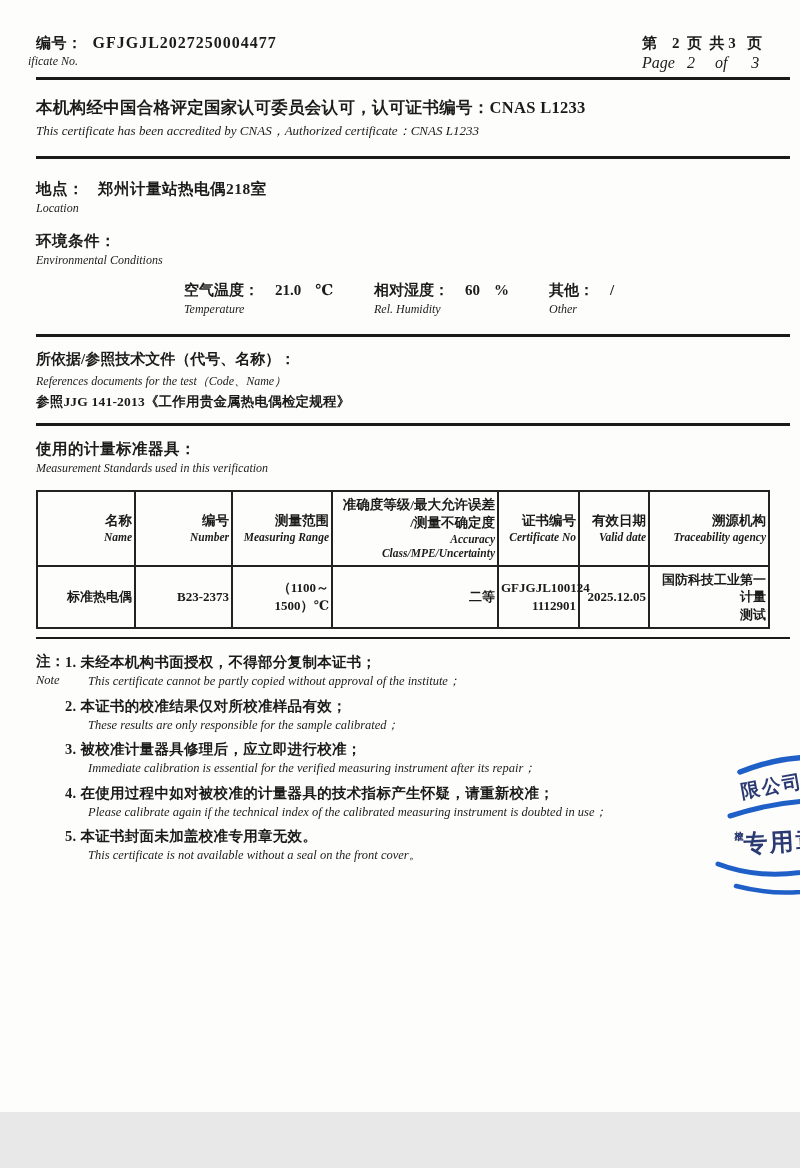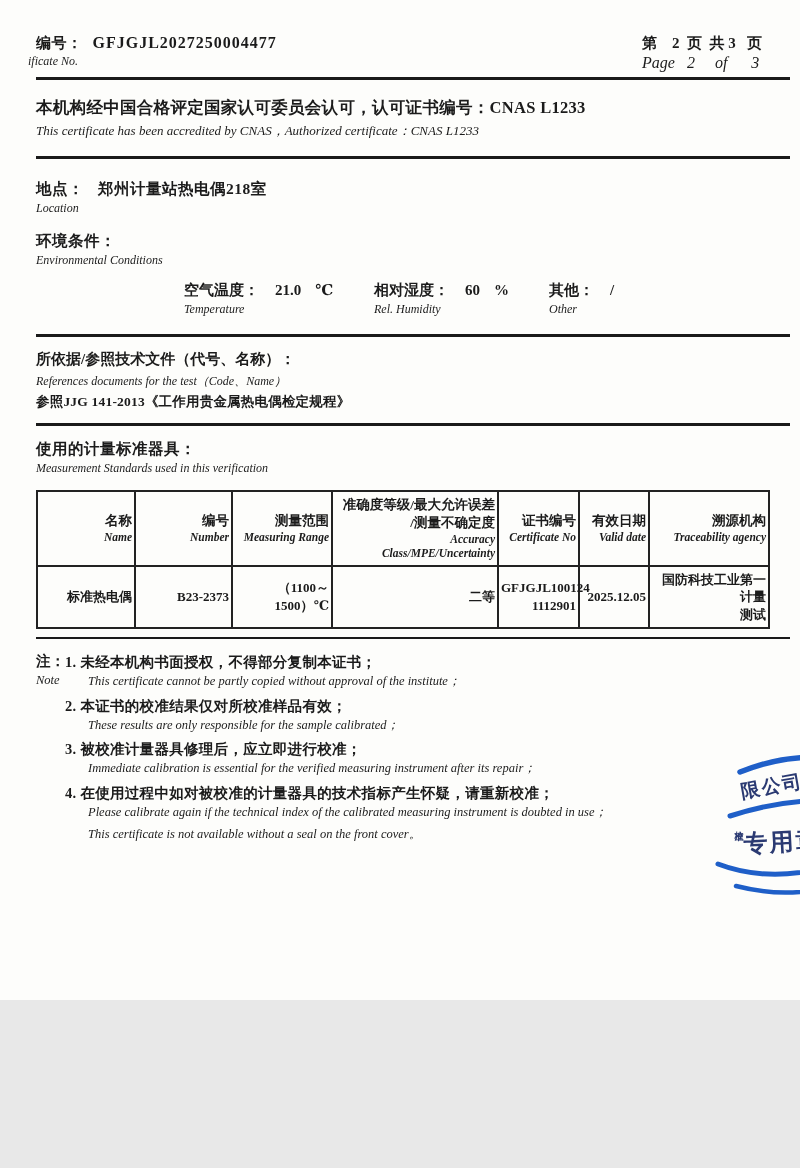--- a/index.html
+++ b/index.html
@@ -1,18 +1,18 @@
 <!DOCTYPE html>
 <html><head>
 <meta charset="utf-8">
 <style>
   * { margin:0; padding:0; box-sizing:border-box; }
   html,body { background:#e8e8e8; }
   .page {
-    position:relative; width:800px; height:1000px; margin:0 auto;
+    position:relative; width:800px; height:1112px; margin:0 auto;
     background:#fdfdfb; overflow:hidden; color:#1b1b1b;
     font-family:"Liberation Serif","DejaVu Serif",serif;
   }
   .content { padding:0 10px 0 36px; }
   .rule { border-top:3px solid #1a1a1a; }
   .rule.thin { border-top:2px solid #1a1a1a; }
 
   
   .header { display:flex; justify-content:space-between; padding-top:34px; }
   .cert-line { font-size:15px; font-weight:bold; letter-spacing:.5px; }
@@ -228,20 +228,21 @@
         </div>
         <div class="note-item">
           <div class="n-cn">3. 被校准计量器具修理后，应立即进行校准；</div>
           <div class="n-en">Immediate calibration is essential for the verified measuring instrument after its repair；</div>
         </div>
         <div class="note-item">
           <div class="n-cn">4. 在使用过程中如对被校准的计量器具的技术指标产生怀疑，请重新校准；</div>
           <div class="n-en">Please calibrate again if the technical index of the calibrated measuring instrument is doubted in use；</div>
         </div>
         <div class="note-item">
+          <div class="n-cn">5. 本证书封面未加盖校准专用章无效。</div>
           <div class="n-en">This certificate is not available without a seal on the front cover。</div>
         </div>
       </div>
     </div>
 
   </div>
 
   <div class="stamp">
     <svg width="140" height="162" viewBox="0 0 140 162">
       <path d="M 40,32 Q 90,12 139,19" fill="none" stroke-width="5.5" stroke-linecap="round" stroke="#1f5fc8"></path>

